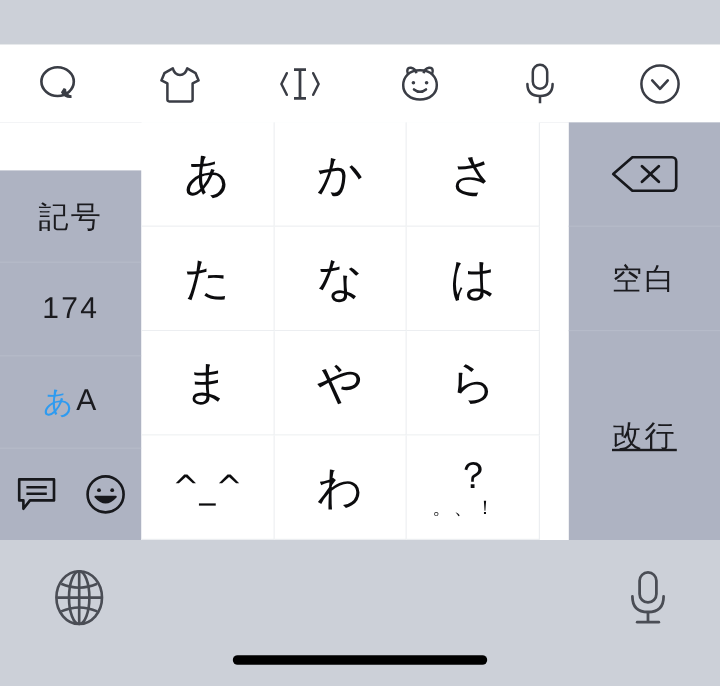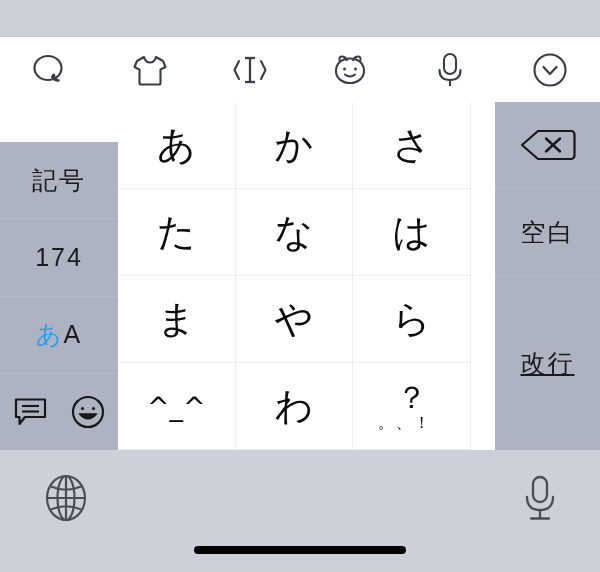--- a/index.html
+++ b/index.html
@@ -108,21 +108,21 @@
   .kkey.kaomoji { font-size: 27px; letter-spacing: 0px; }
   .kkey.punct {
     flex-direction: column;
     line-height: 1;
   }
   .punct .big { font-size: 31px; }
   .punct .small { font-size: 16px; letter-spacing: 2px; margin-top: 2px; margin-left: -14px; }
 
   
   .col-right {
-    width: 105px;
+    width: 126px;
     background: #aeb3c2;
     display: grid;
     grid-template-rows: repeat(4, 1fr);
     flex: none;
     margin-left: 24px;
   }
   .rkey {
     display: flex;
     align-items: center;
     justify-content: center;

